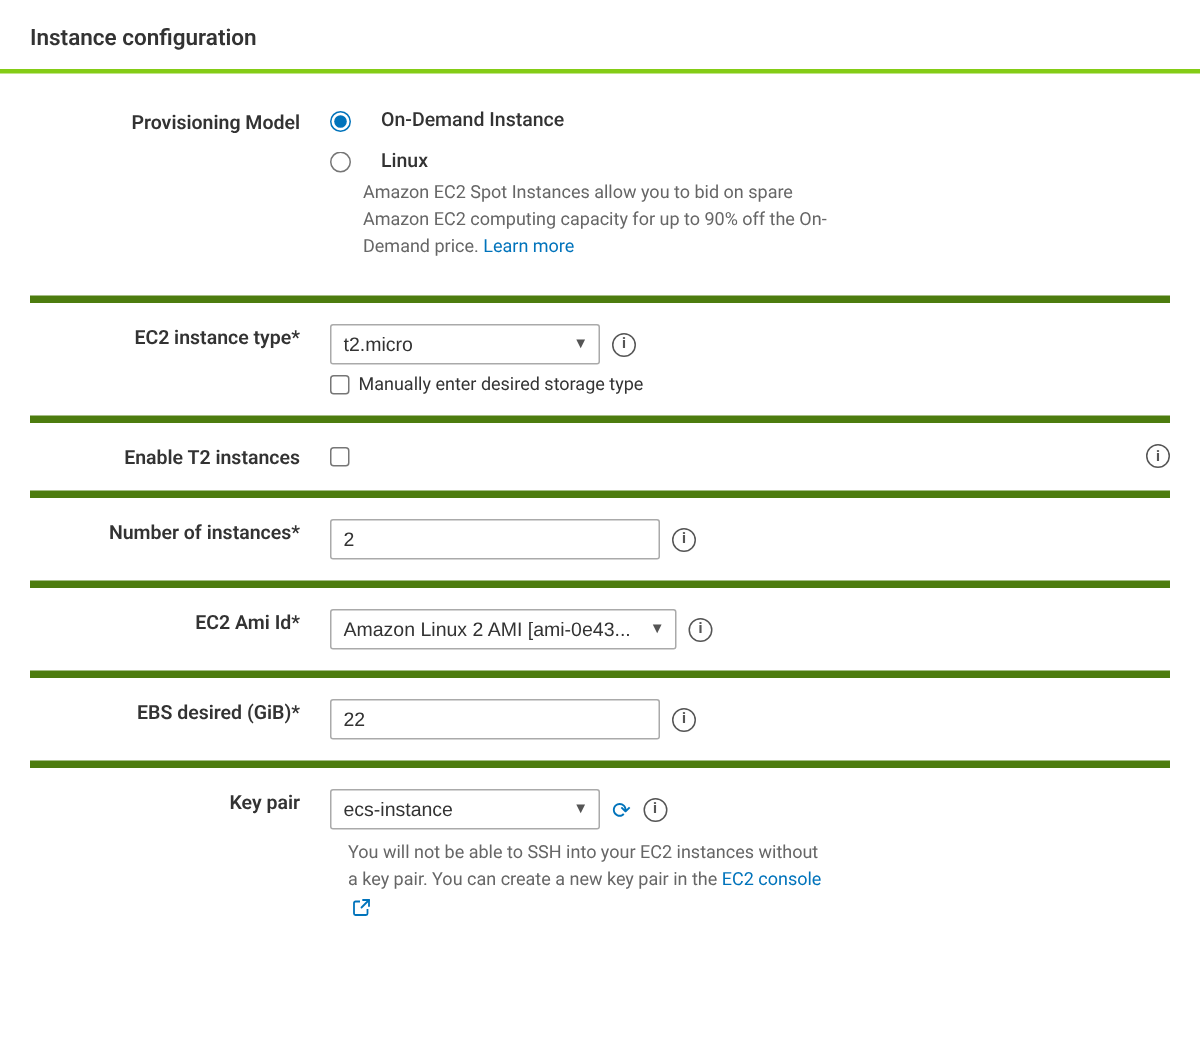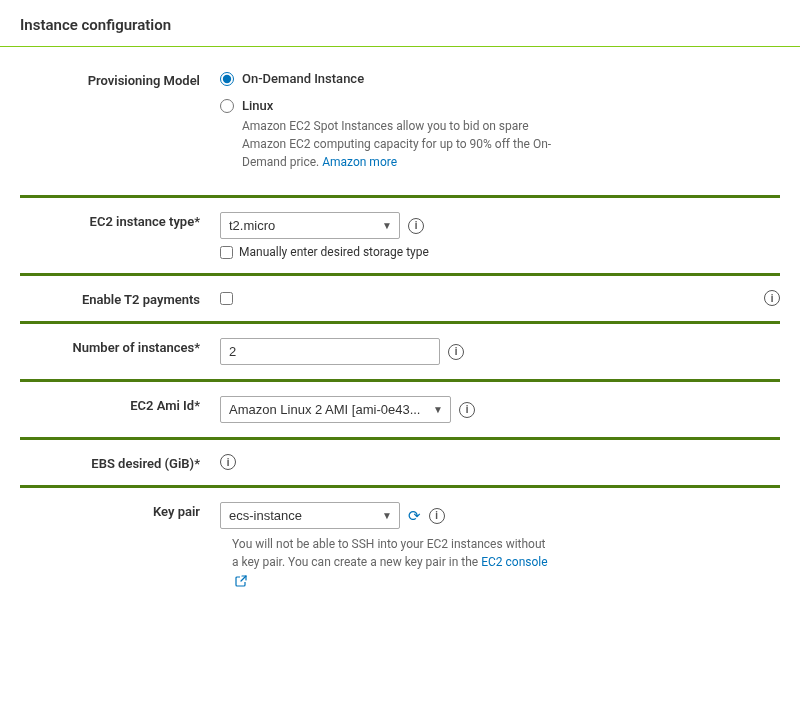--- a/index.html
+++ b/index.html
@@ -13,31 +13,31 @@
       width: 800px;
       min-height: 708px;
       background: #fff;
       padding: 0;
     }
     .section-title {
       font-size: 15px;
       font-weight: 600;
       color: #333;
       padding: 16px 20px 12px 20px;
-      border-bottom: 1px solid #84cc16;
+      border-bottom: 3px solid #84cc16;
       margin-bottom: 0;
     }
     .form-body {
       padding: 10px 20px 20px 20px;
     }
     .form-row {
       display: flex;
       align-items: flex-start;
       padding: 14px 0;
-      border-bottom: 3px solid #4d7c0f;
+      border-bottom: 5px solid #4d7c0f;
     }
     .form-row:last-child {
       border-bottom: none;
     }
     .form-label {
       width: 200px;
       min-width: 200px;
       text-align: right;
       padding-right: 20px;
       padding-top: 2px;
@@ -52,21 +52,21 @@
     }
     .form-control-row {
       display: flex;
       align-items: center;
       gap: 8px;
     }
     
     .radio-option {
       display: flex;
       align-items: center;
-      gap: 8px;
+      gap: 20px;
       margin-bottom: 4px;
     }
     .radio-option input[type="radio"] {
       accent-color: #0073bb;
       width: 14px;
       height: 14px;
       cursor: pointer;
     }
     .radio-label {
       font-size: 13px;
@@ -192,21 +192,21 @@
           <input type="radio" name="provisioning_model" id="on-demand" checked="" style="">
           <label class="radio-label" for="on-demand">On-Demand Instance</label>
         </div>
         <div class="spot-section">
           <div class="radio-option">
             <input type="radio" name="provisioning_model" id="spot" style="">
             <label class="radio-label" for="spot">Linux</label>
           </div>
           <div class="helper-text">
             <span>Amazon EC2 Spot Instances allow you to bid on spare Amazon EC2 computing capacity for up to 90% off the On-Demand price.</span>
-            <a class="link" href="#">Amazon more</a>
+            <a class="link" href="#">Learn more</a>
           </div>
         </div>
       </div>
     </div>
 
     <div class="form-row">
       <div class="form-label">EC2 instance type*</div>
       <div class="form-control">
         <div class="form-control-row">
           <div class="select-wrapper">
@@ -221,21 +221,21 @@
           <span class="info-icon">i</span>
         </div>
         <div class="checkbox-row">
           <input type="checkbox" id="manual-instance" style="">
           <label for="manual-instance" class="checkbox-label">Manually enter desired storage type</label>
         </div>
       </div>
     </div>
 
     <div class="form-row">
-      <div class="form-label">Enable T2 payments</div>
+      <div class="form-label">Enable T2 instances</div>
       <div class="form-control">
         <div class="form-control-row">
           <input type="checkbox" id="t2-unlimited" style="">
           <span style="flex:1"></span>
           <span class="info-icon">i</span>
         </div>
       </div>
     </div>
 
     <div class="form-row">
@@ -260,20 +260,21 @@
           </div>
           <span class="info-icon">i</span>
         </div>
       </div>
     </div>
 
     <div class="form-row">
       <div class="form-label">EBS desired (GiB)*</div>
       <div class="form-control">
         <div class="form-control-row">
+          <input type="text" value="22" style="">
           <span class="info-icon">i</span>
         </div>
       </div>
     </div>
 
     <div class="form-row">
       <div class="form-label">Key pair</div>
       <div class="form-control">
         <div class="form-control-row">
           <div class="select-wrapper">

